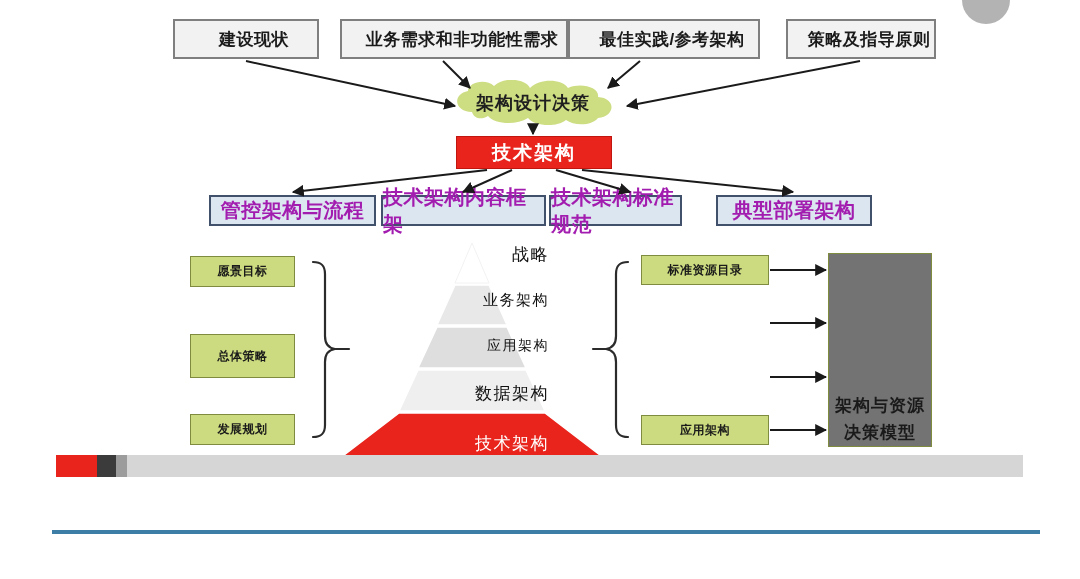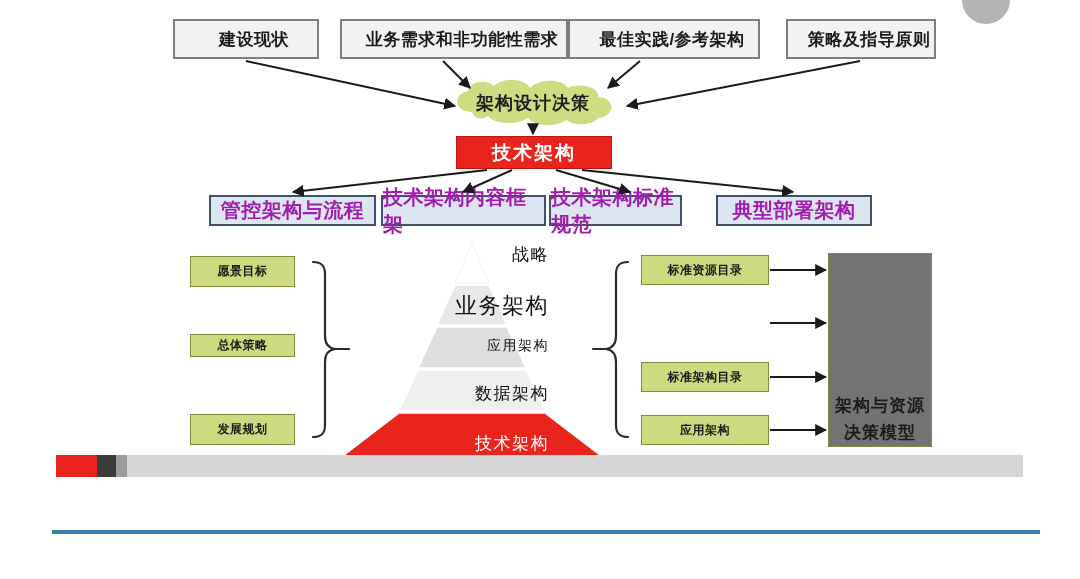--- a/index.html
+++ b/index.html
@@ -167,32 +167,29 @@
   <div class="blue-box abs" style="left:549px; top:195px; width:133px; height:31px;">
     <span>技术架构标准规范</span>
   </div>
   <div class="blue-box abs" style="left:716px; top:195px; width:156px; height:31px;align-items:center;">
     <span>典型部署架构</span>
   </div>
 
   <div class="green-box abs" style="left:190px; top:256px; width:105px; height:31px;">
     <span>愿景目标</span>
   </div>
-  <div class="green-box abs" style="left:190px; top:334px; width:105px; height:23px;">
+  <div class="green-box abs" style="left:190px; top:334px; width:105px; height:44px;">
     <span>总体策略</span>
   </div>
   <div class="green-box abs" style="left:190px; top:414px; width:105px; height:31px;">
     <span>发展规划</span>
   </div>
 
   <div class="green-box abs" style="left:641px; top:255px; width:128px; height:30px;">
     <span>标准资源目录</span>
-  </div>
-  <div class="green-box abs" style="left:641px; top:362px; width:128px; height:30px;">
-    <span>标准架构目录</span>
   </div>
   <div class="green-box abs" style="left:641px; top:415px; width:128px; height:30px;">
     <span>应用架构</span>
   </div>
 
   <div class="green-tall abs" style="left:828px; top:253px; width:104px; height:194px;">
     <span>架构与资源
 决策模型</span>
   </div>
 
@@ -247,21 +244,21 @@
       <path d="M770,270 L826,270"></path>
       <path d="M770,323 L826,323"></path>
       <path d="M770,377 L826,377"></path>
       <path d="M770,430 L826,430"></path>
     </g>
   </svg>
 
   <div class="pyr-label" style="left:395px; top:243px; width:154px; font-size:17px;">
     <span>战略</span>
   </div>
-  <div class="pyr-label" style="left:395px; top:291px; width:154px; font-size:22px;">
+  <div class="pyr-label" style="left:395px; top:291px; width:154px; font-size:15px;">
     <span>业务架构</span>
   </div>
   <div class="pyr-label" style="left:395px; top:337px; width:154px; font-size:14px;">
     <span>应用架构</span>
   </div>
   <div class="pyr-label" style="left:395px; top:382px; width:154px; font-size:17px;">
     <span>数据架构</span>
   </div>
   <div class="pyr-label base" style="left:395px; top:432px; width:154px; font-size:17px;">
     <span>技术架构</span>

